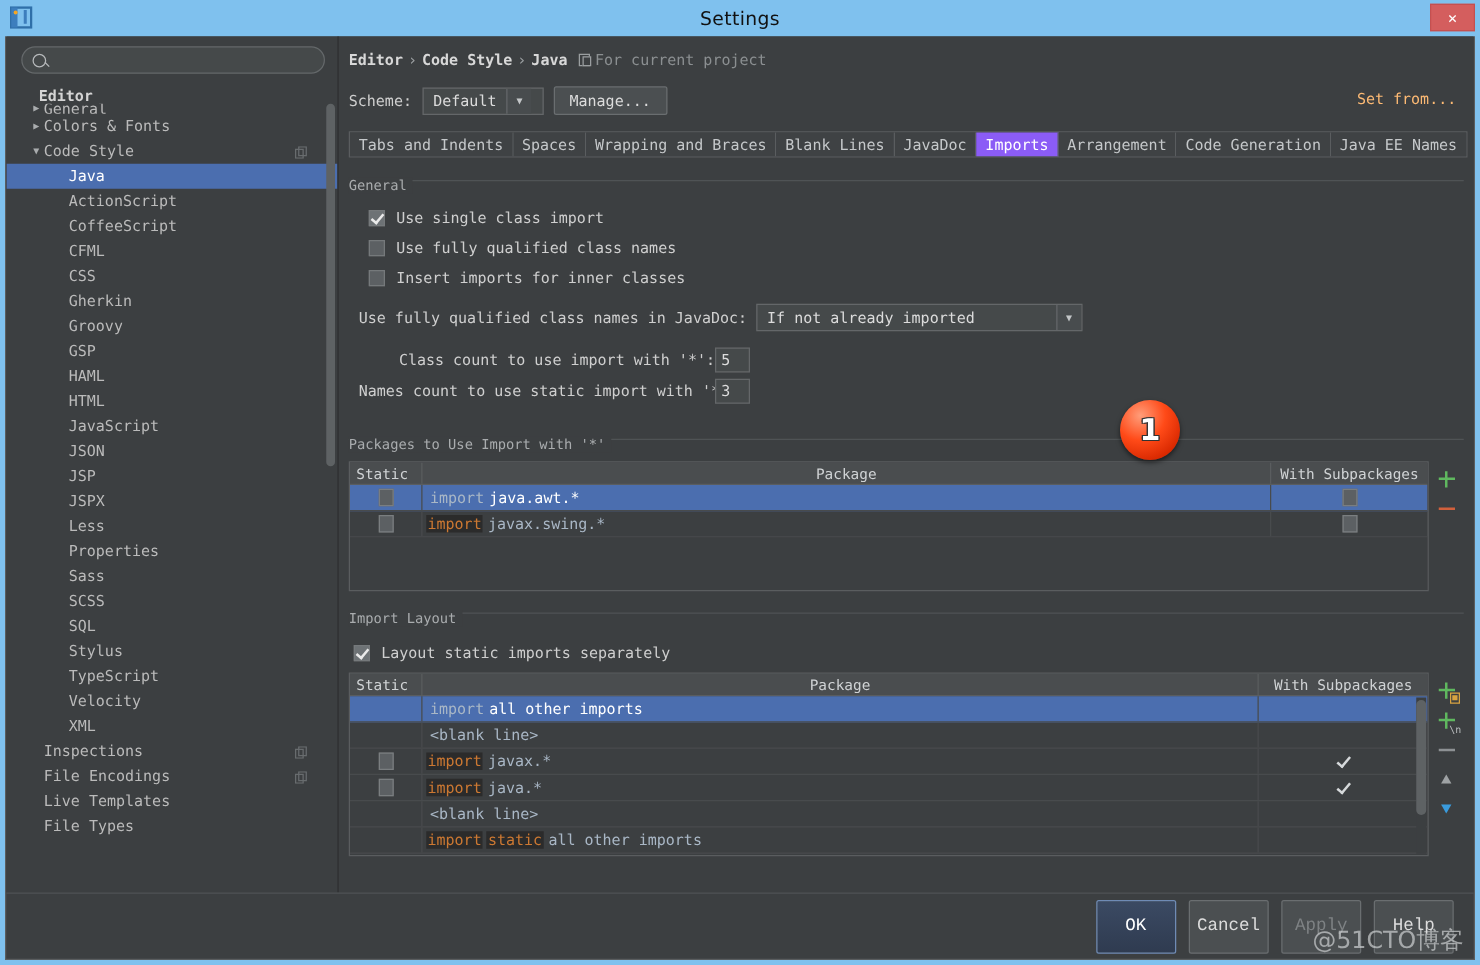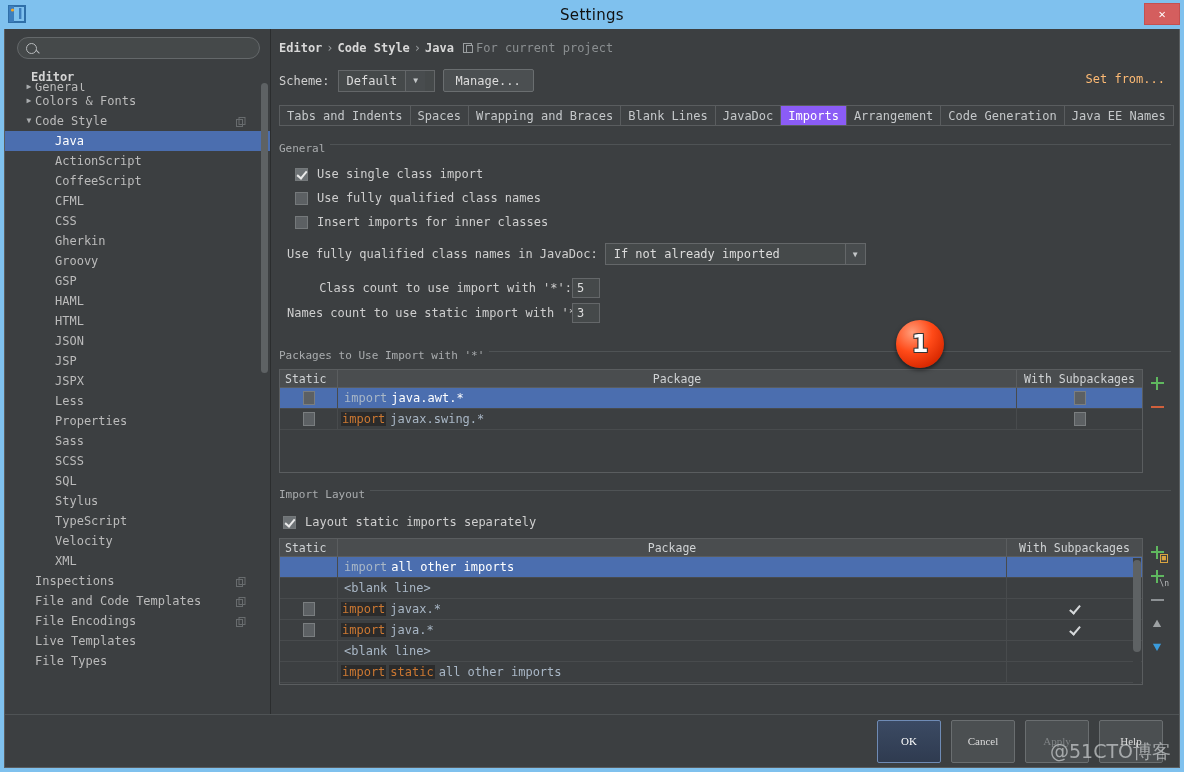--- a/index.html
+++ b/index.html
@@ -397,21 +397,21 @@
     border-top: 1px solid #4f5355;
     display: flex; align-items: center; justify-content: flex-end;
     gap: 10px;
     padding-right: 16px;
     position: relative;
   }
   .fbtn {
     min-width: 64px; height: 43px;
     background: #4b4f51; border: 1px solid #6a6e70;
     border-radius: 2px; color: #dcdcdc;
-    font-size: 11px; font-family: Liberation Serif, serif;
+    font-size: 14px; font-family: Liberation Mono, monospace;
     cursor: pointer;
     display: flex; align-items: center; justify-content: center;
   }
   .fbtn.primary {
     background: linear-gradient(#3b4a63, #2f3b50);
     border-color: #6f8bb5; color: #ffffff;
   }
   .fbtn.disabled { color: #7e8284; }
   #watermark {
     position: absolute; right: 8px; bottom: 2px;
@@ -494,20 +494,23 @@
             <div class="node lvl2">
               <span class="label">GSP</span>
             </div>
             <div class="node lvl2">
               <span class="label">HAML</span>
             </div>
             <div class="node lvl2">
               <span class="label">HTML</span>
             </div>
             <div class="node lvl2">
+              <span class="label">JavaScript</span>
+            </div>
+            <div class="node lvl2">
               <span class="label">JSON</span>
             </div>
             <div class="node lvl2">
               <span class="label">JSP</span>
             </div>
             <div class="node lvl2">
               <span class="label">JSPX</span>
             </div>
             <div class="node lvl2">
               <span class="label">Less</span>
@@ -532,28 +535,20 @@
             </div>
             <div class="node lvl2">
               <span class="label">Velocity</span>
             </div>
             <div class="node lvl2">
               <span class="label">XML</span>
             </div>
             <div class="node lvl1">
               <span class="arrow"></span>
               <span class="label">Inspections</span>
-              <span class="copyicon"><svg width="10" height="10" viewBox="0 0 10 10">
-                  <rect x="0.5" y="2.5" width="6" height="7" fill="none" stroke="#8d9194"></rect>
-                  <rect x="3" y="0.5" width="6" height="7" fill="none" stroke="#8d9194"></rect>
-                </svg></span>
-            </div>
-            <div class="node lvl1">
-              <span class="arrow"></span>
-              <span class="label">File and Code Templates</span>
               <span class="copyicon"><svg width="10" height="10" viewBox="0 0 10 10">
                   <rect x="0.5" y="2.5" width="6" height="7" fill="none" stroke="#8d9194"></rect>
                   <rect x="3" y="0.5" width="6" height="7" fill="none" stroke="#8d9194"></rect>
                 </svg></span>
             </div>
             <div class="node lvl1">
               <span class="arrow"></span>
               <span class="label">File Encodings</span>
               <span class="copyicon"><svg width="10" height="10" viewBox="0 0 10 10">
                   <rect x="0.5" y="2.5" width="6" height="7" fill="none" stroke="#8d9194"></rect>

